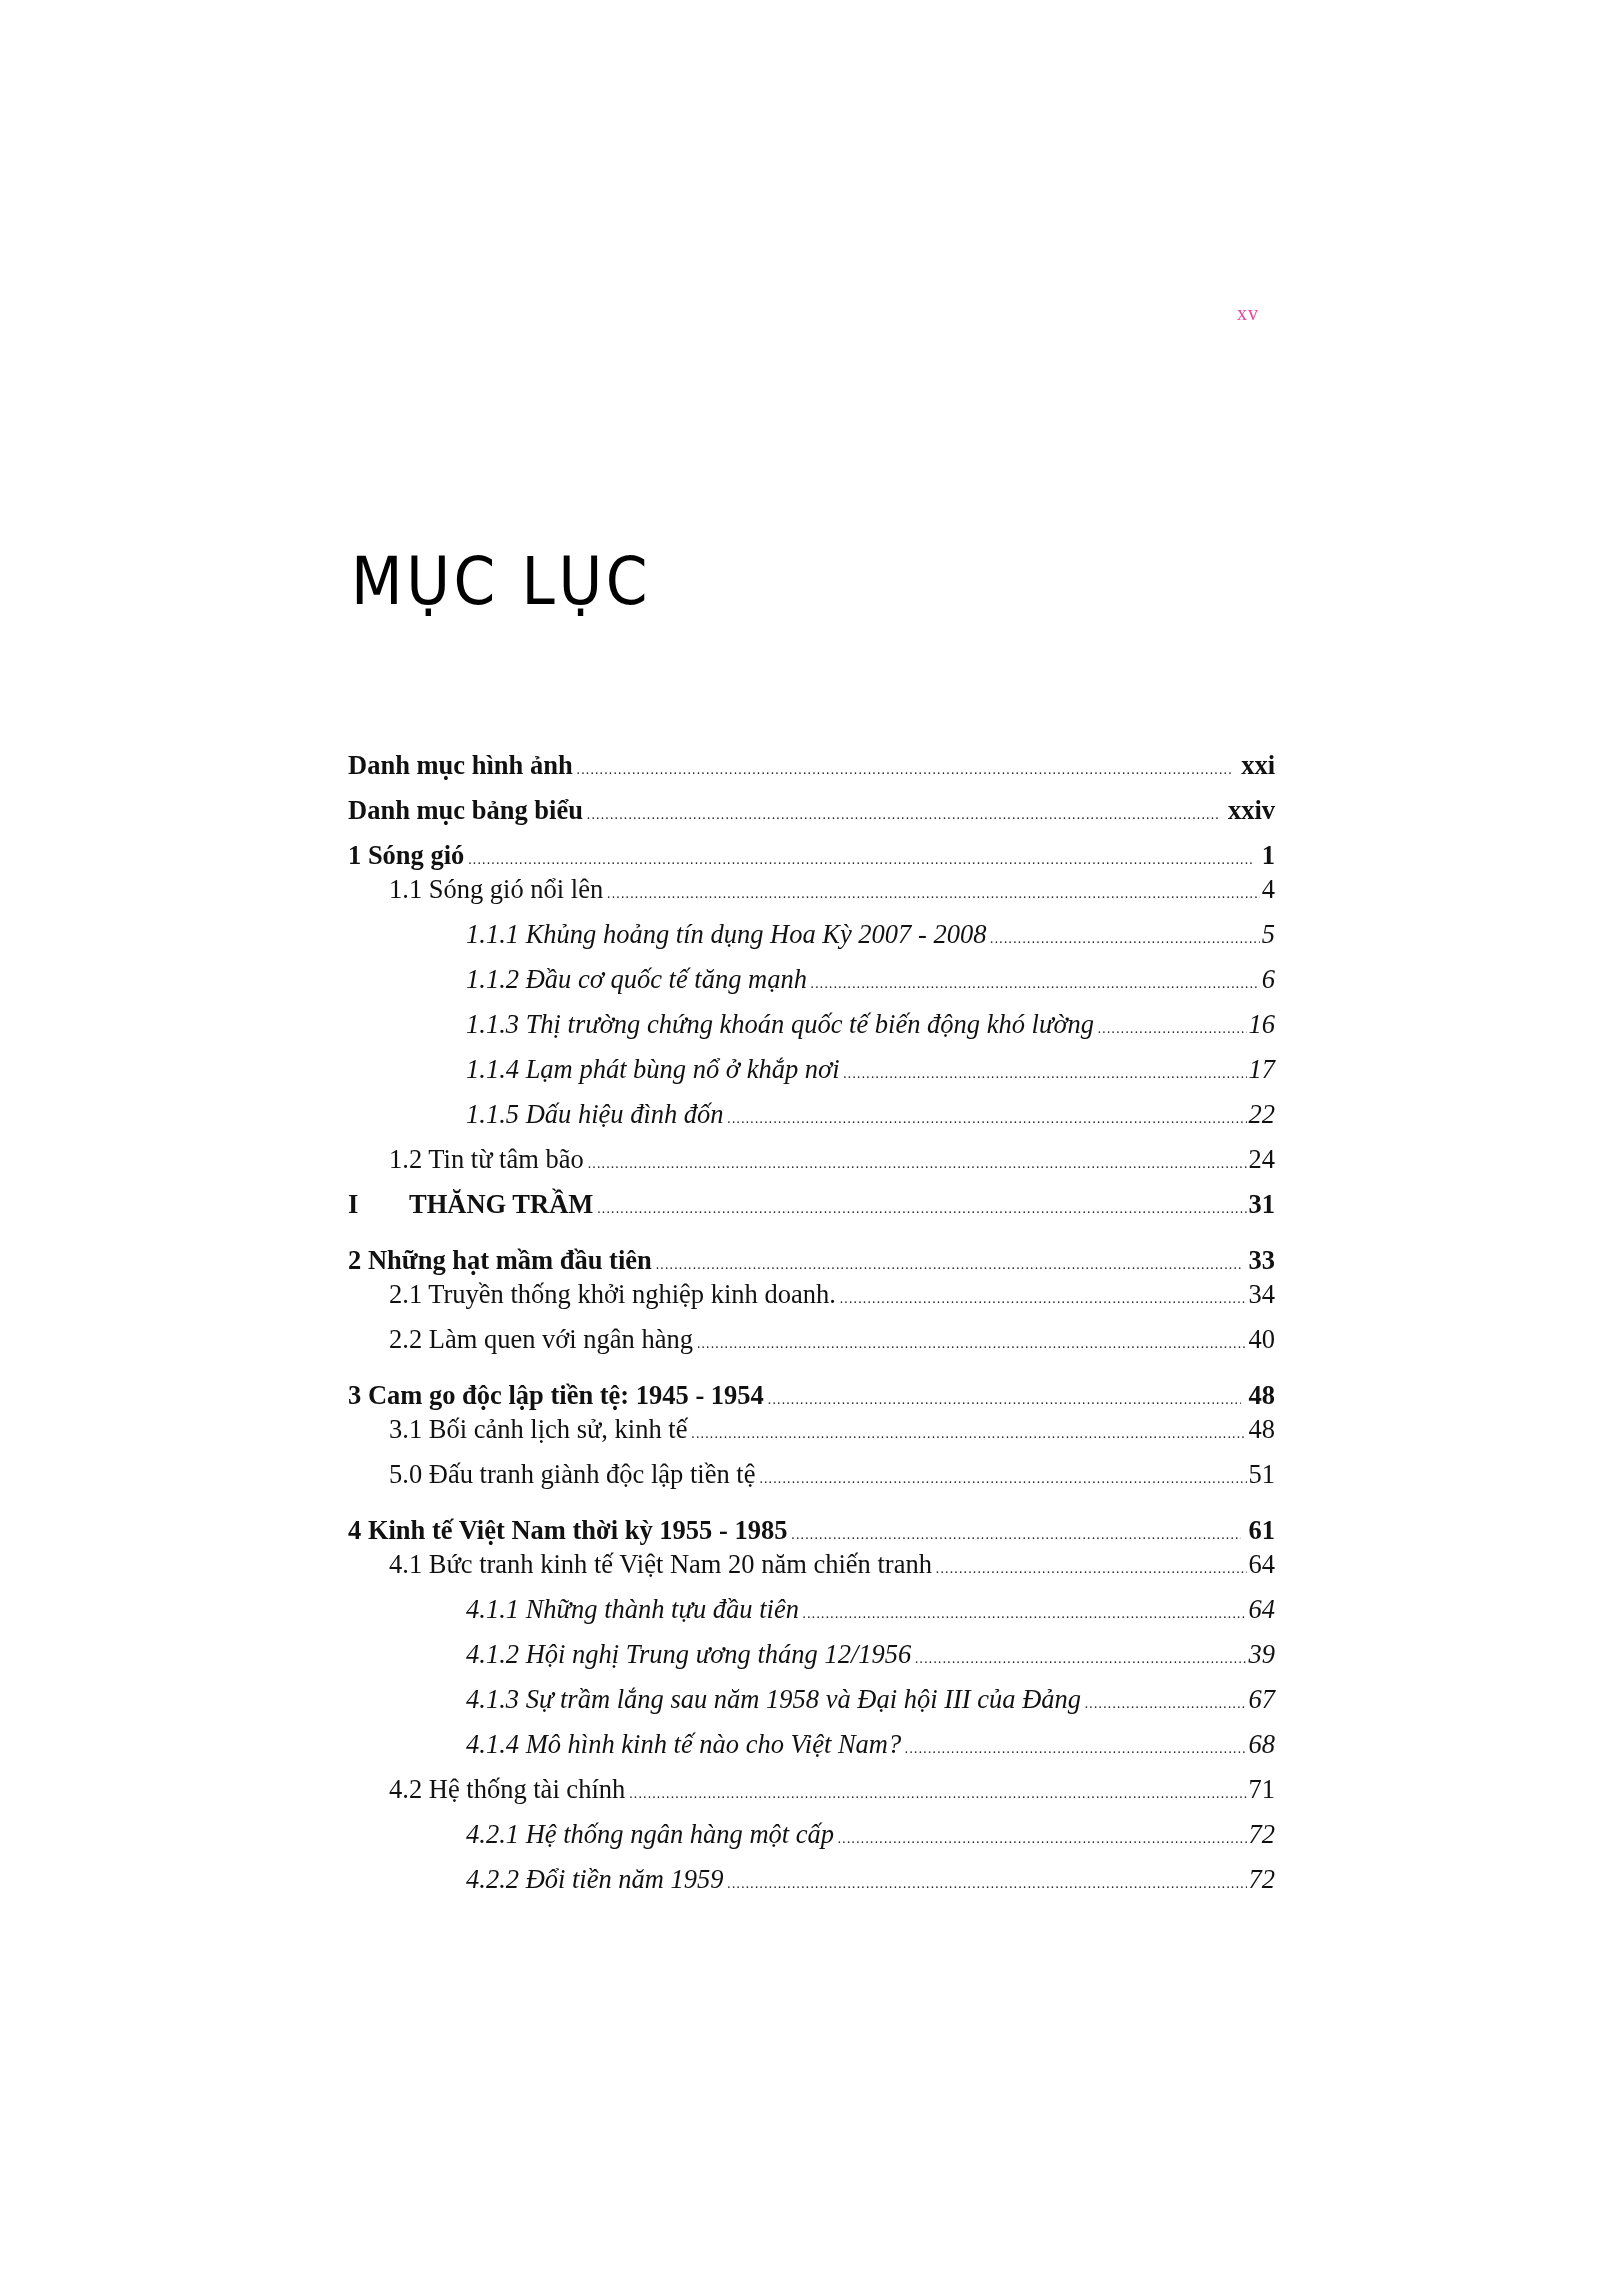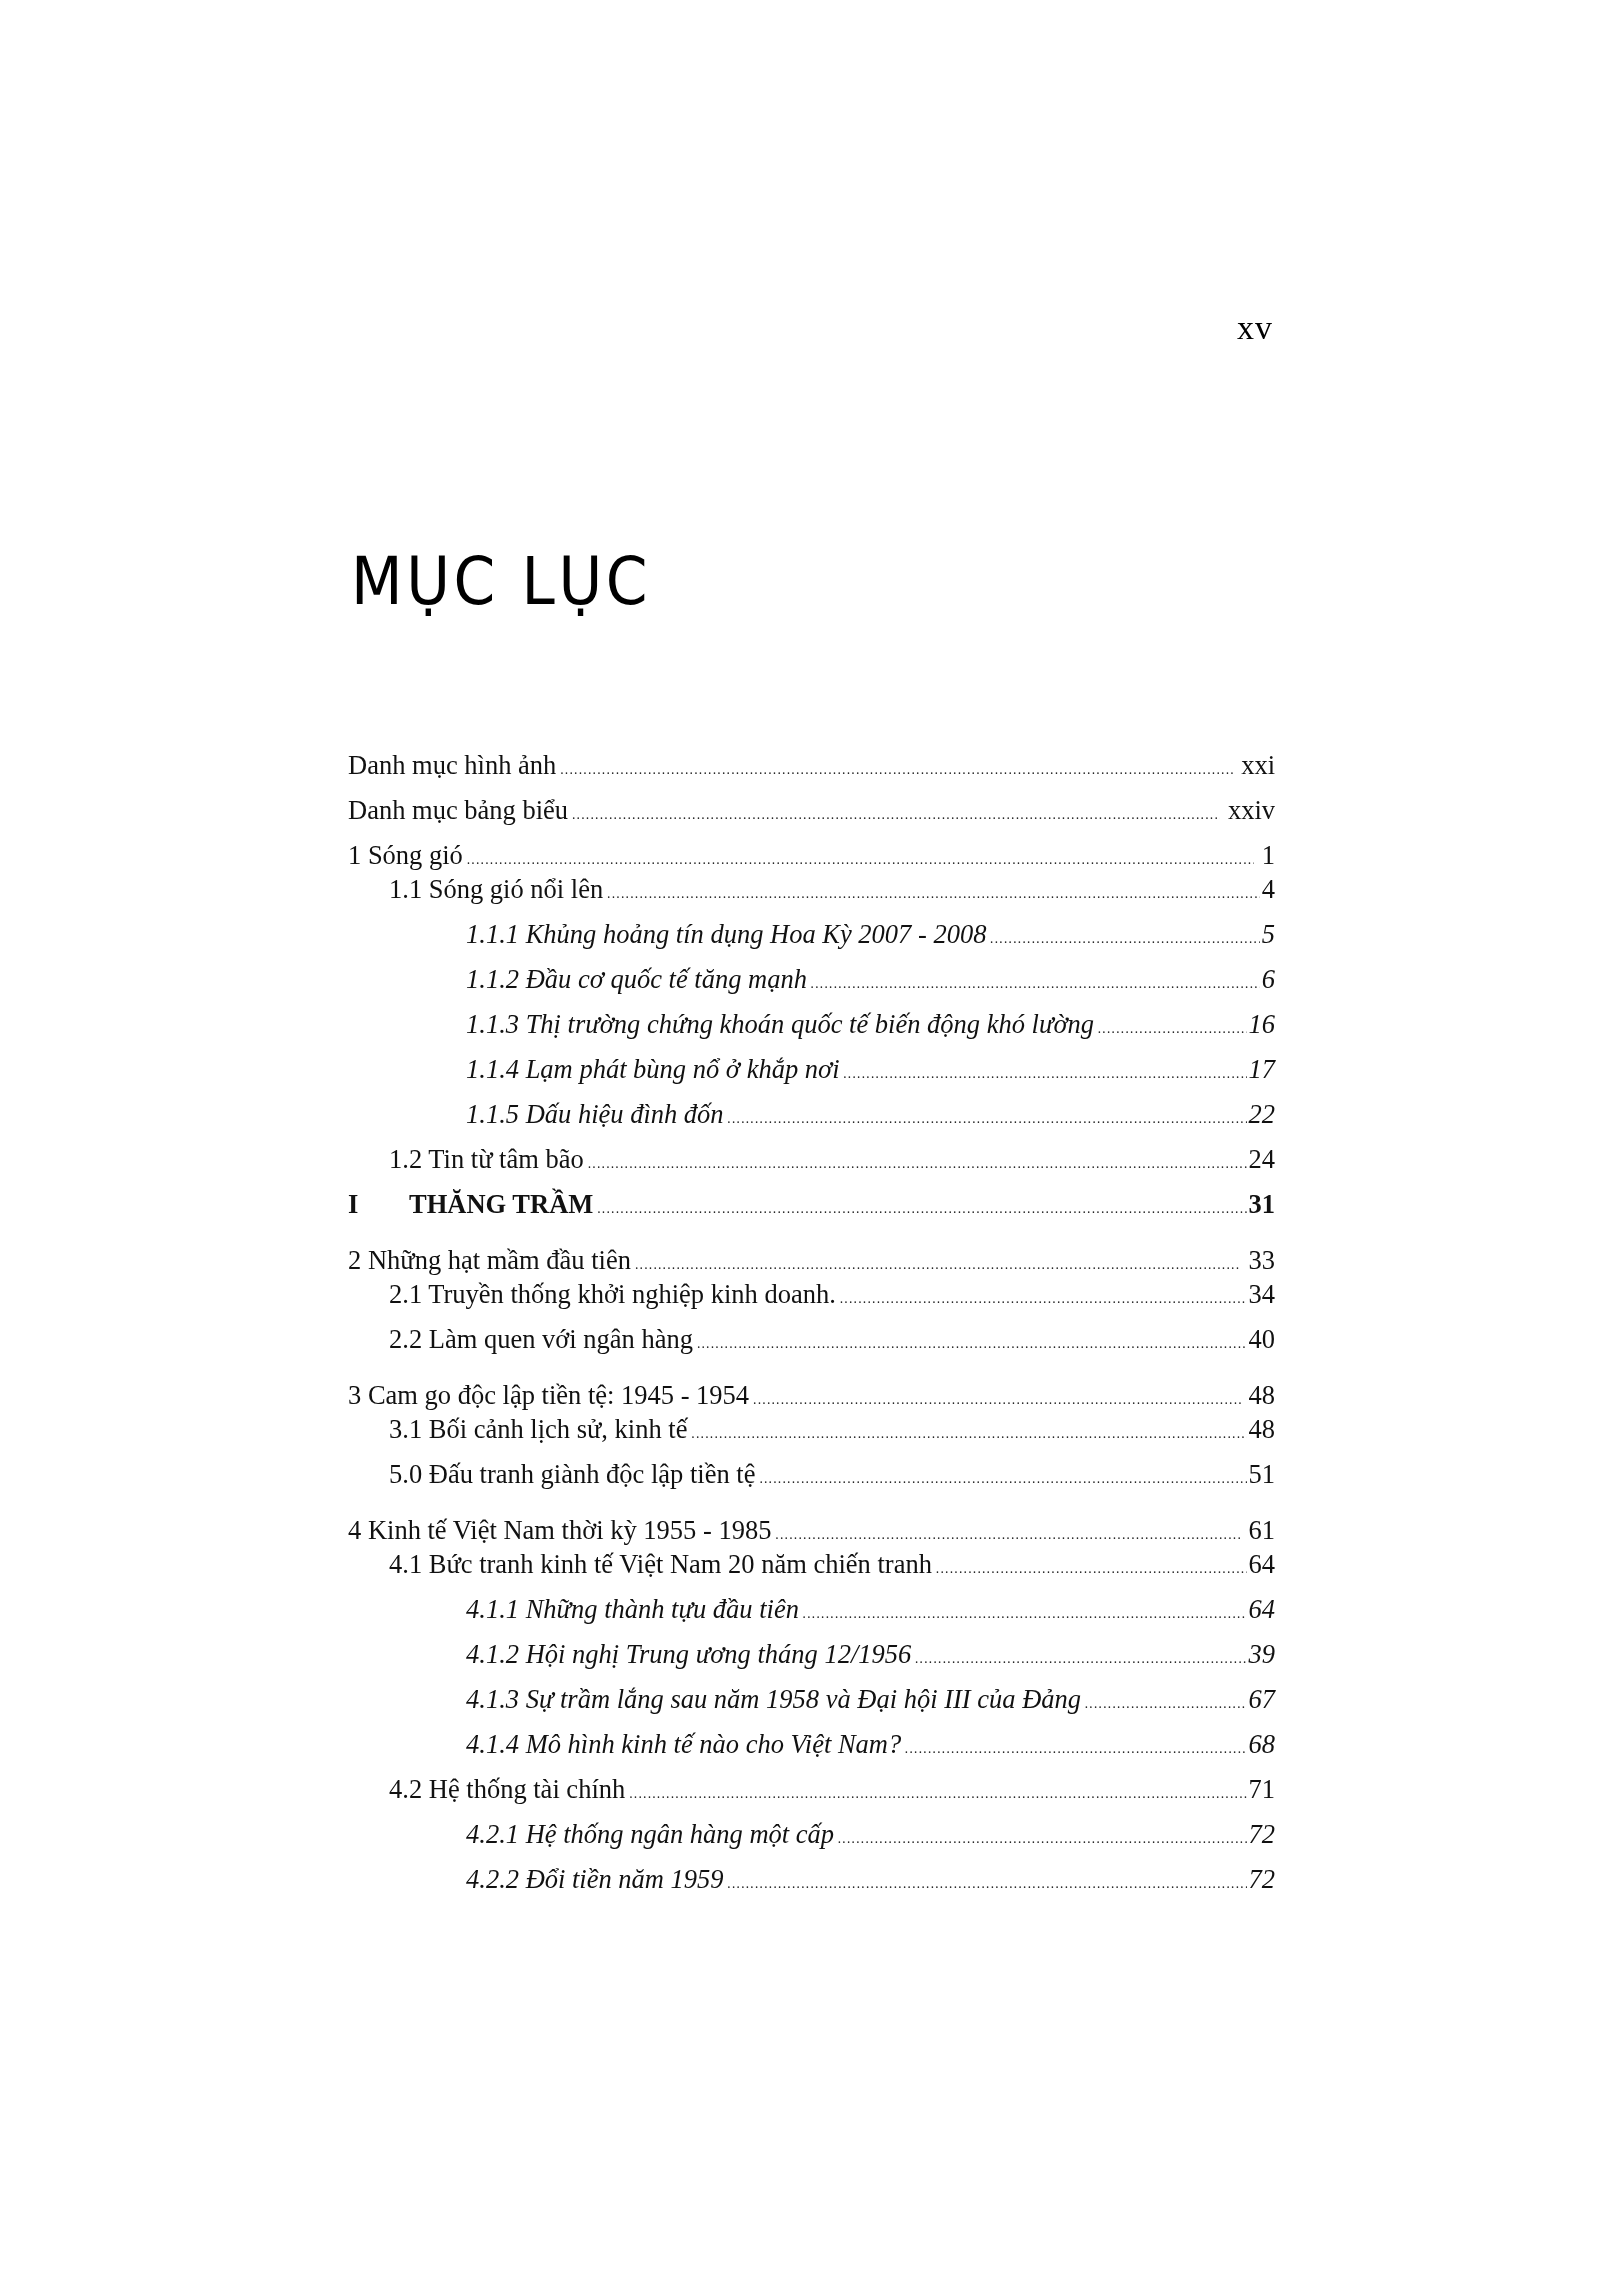--- a/index.html
+++ b/index.html
@@ -10,25 +10,25 @@
   body {
     width: 1621px;
     height: 2293px;
     position: relative;
     overflow: hidden;
     color: #111111;
     font-family: "Liberation Serif", "DejaVu Serif", serif;
   }
   .page-number {
     position: absolute;
-    top: 309px;
+    top: 302px;
     left: 1237px;
-    font-size: 34px;
+    font-size: 20px;
     letter-spacing: 1px;
-    color: #000000;
+    color: #ec4899;
   }
   .page-title {
     position: absolute;
     top: 549px;
     left: 351px;
     margin: 0;
     font-family: "DejaVu Sans", "Liberation Sans", sans-serif;
     font-weight: normal;
     font-size: 65px;
     letter-spacing: 3.9px;
@@ -50,21 +50,21 @@
     display: flex;
     align-items: baseline;
     height: 45px;
     font-size: 26.5px;
     line-height: 45px;
     white-space: nowrap;
   }
   .toc-entry.level-1 { padding-left: 0; }
   .toc-entry.level-2 { padding-left: 41px; }
   .toc-entry.level-3 { padding-left: 118px; font-style: italic; }
-  .toc-entry.bold { font-weight: normal; justify-content: space-between; }
+  .toc-entry.bold { font-weight: bold; justify-content: space-between; }
   .toc-entry .label { flex: 0 0 auto; }
   .toc-entry .part-num {
     display: inline-block;
     width: 61px;
   }
   .toc-entry .leader {
     flex: 1 1 auto;
     overflow: hidden;
     margin: 0 2px 0 3.9px;
     font-weight: normal;

